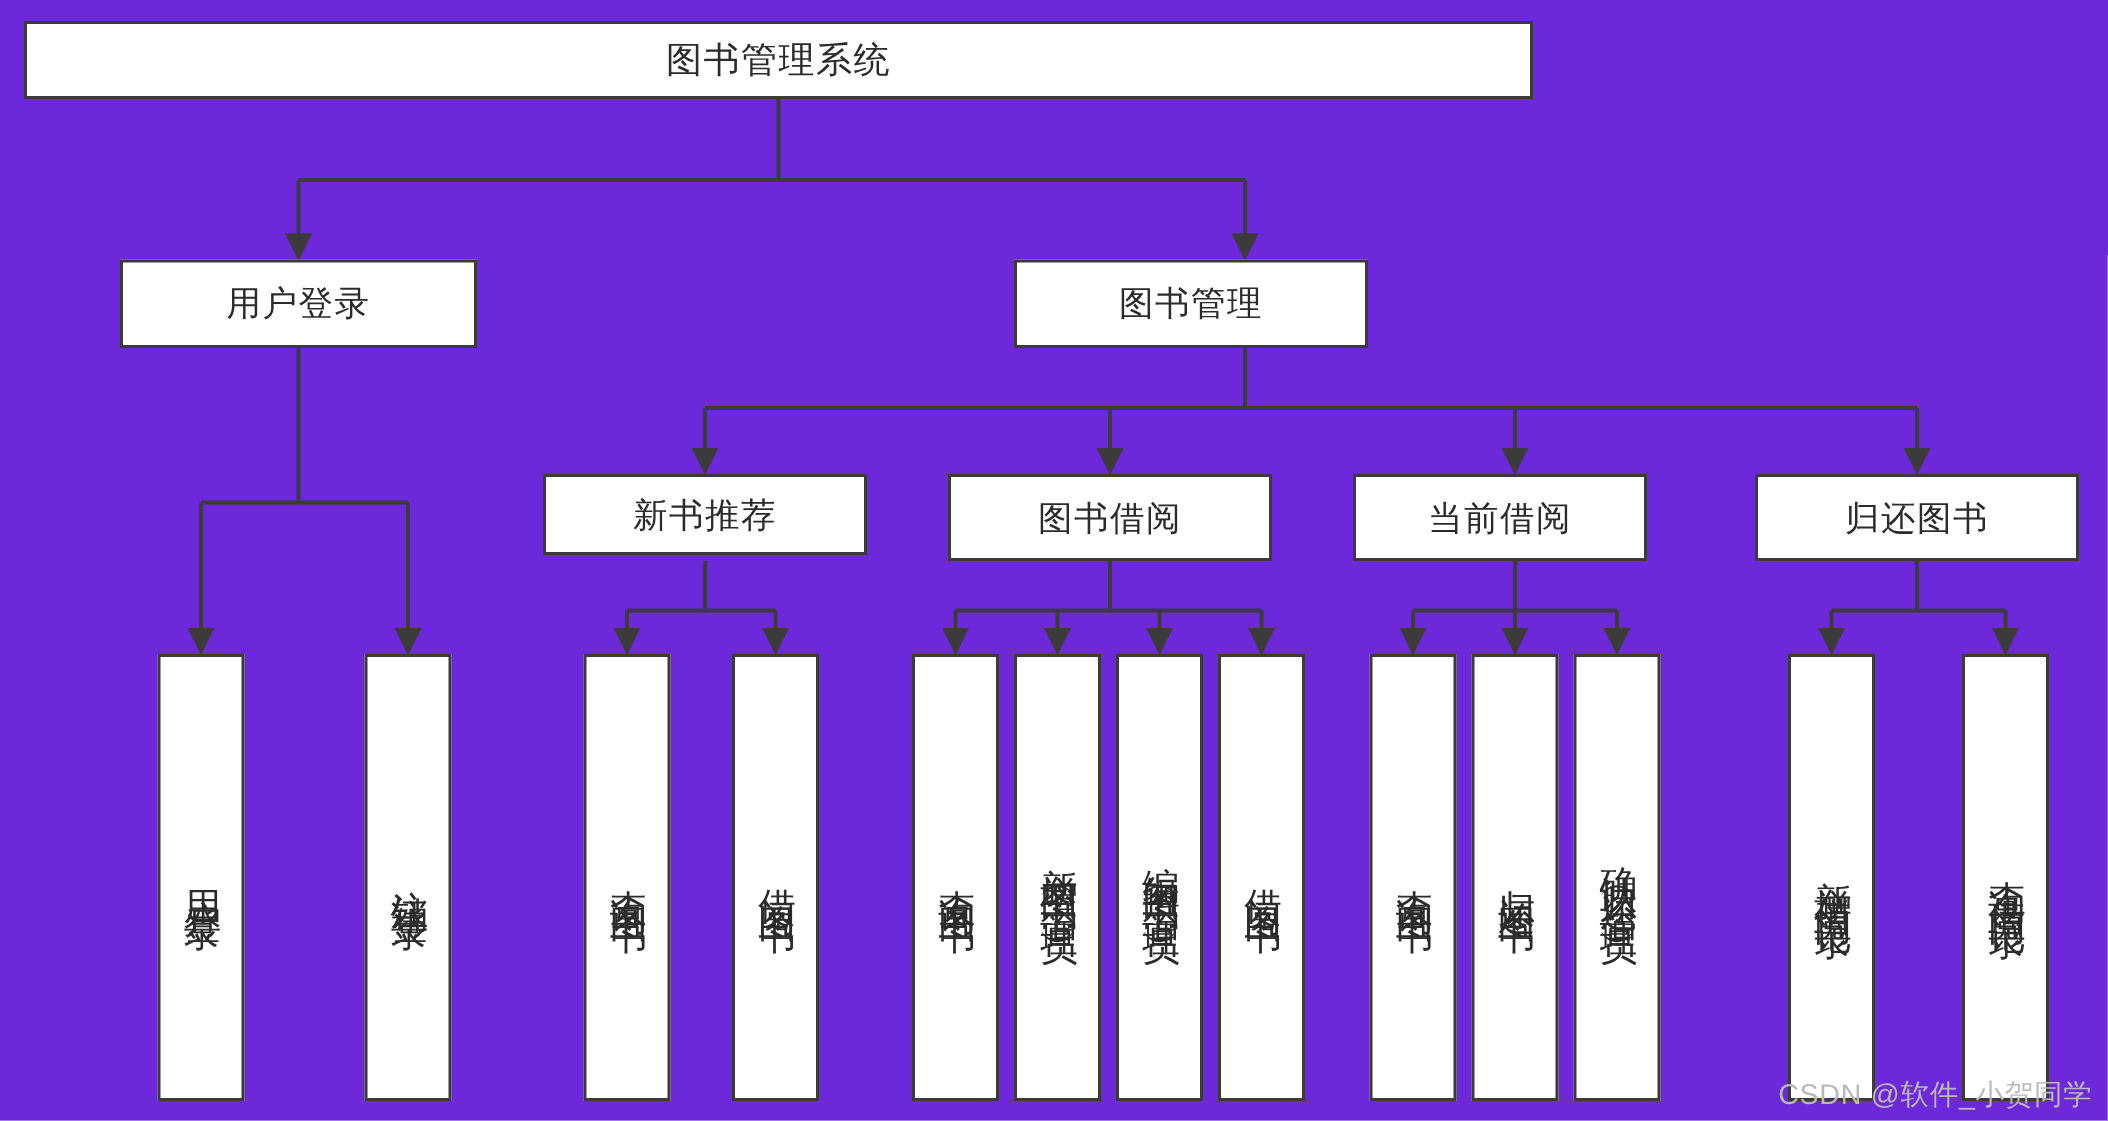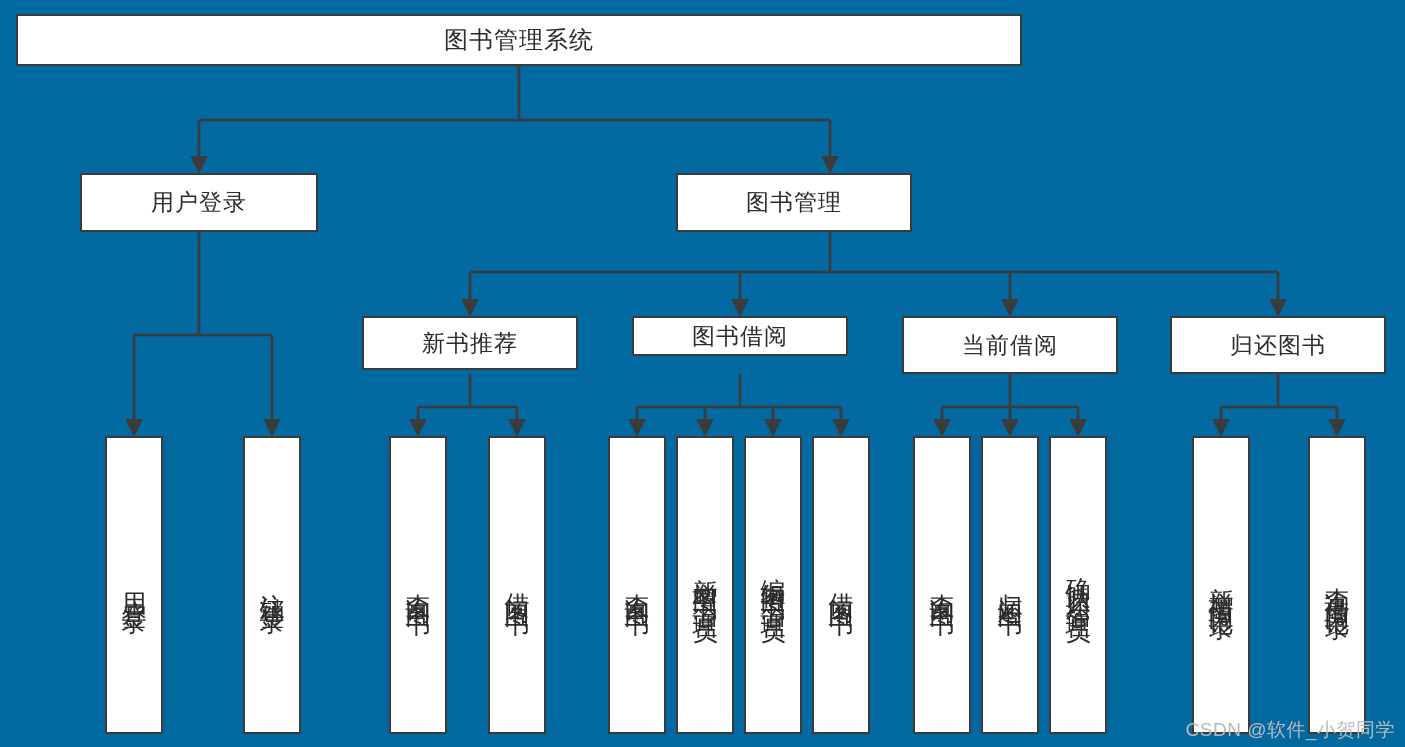--- a/index.html
+++ b/index.html
@@ -1,20 +1,20 @@
 <!DOCTYPE html>
 <html><head>
 <meta charset="utf-8">
 <style>
   html,body{margin:0;padding:0;background:#ffffff;}
   body{
     font-family:"Liberation Sans","DejaVu Sans",sans-serif;
     width:1405px;height:747px;overflow:hidden;
   }
-  #canvas{position:relative;width:1405px;height:747px;background:#0369a1;}
+  #canvas{position:relative;width:1405px;height:747px;background:#6d28d9;}
   svg.edges{position:absolute;left:0;top:0;width:1405px;height:747px;pointer-events:none;}
 
   .node{
     position:absolute;
     box-sizing:border-box;
     border:2px solid #3b3b3b;
     background:#ffffff;
     display:flex;
     align-items:center;
     justify-content:center;
@@ -108,24 +108,24 @@
   <div class="node h" style="left:80px;top:173px;width:238px;height:59px;">
     <span>用户登录</span>
   </div>
   <div class="node h" style="left:676px;top:173px;width:236px;height:59px;">
     <span>图书管理</span>
   </div>
 
   <div class="node h" style="left:362px;top:316px;width:216px;height:54px;">
     <span>新书推荐</span>
   </div>
-  <div class="node h" style="left:632px;top:316px;width:216px;height:40px;">
+  <div class="node h" style="left:632px;top:316px;width:216px;height:58px;">
     <span>图书借阅</span>
   </div>
-  <div class="node h" style="left:902px;top:316px;width:216px;height:58px;">
+  <div class="node h" style="left:902px;top:316px;width:196px;height:58px;">
     <span>当前借阅</span>
   </div>
   <div class="node h" style="left:1170px;top:316px;width:216px;height:58px;">
     <span>归还图书</span>
   </div>
 
   <div class="node v" style="left:105px;top:436px;width:58px;height:298px;">
     <span class="vtext">用户登录</span>
   </div>
   <div class="node v" style="left:243px;top:436px;width:58px;height:298px;">

